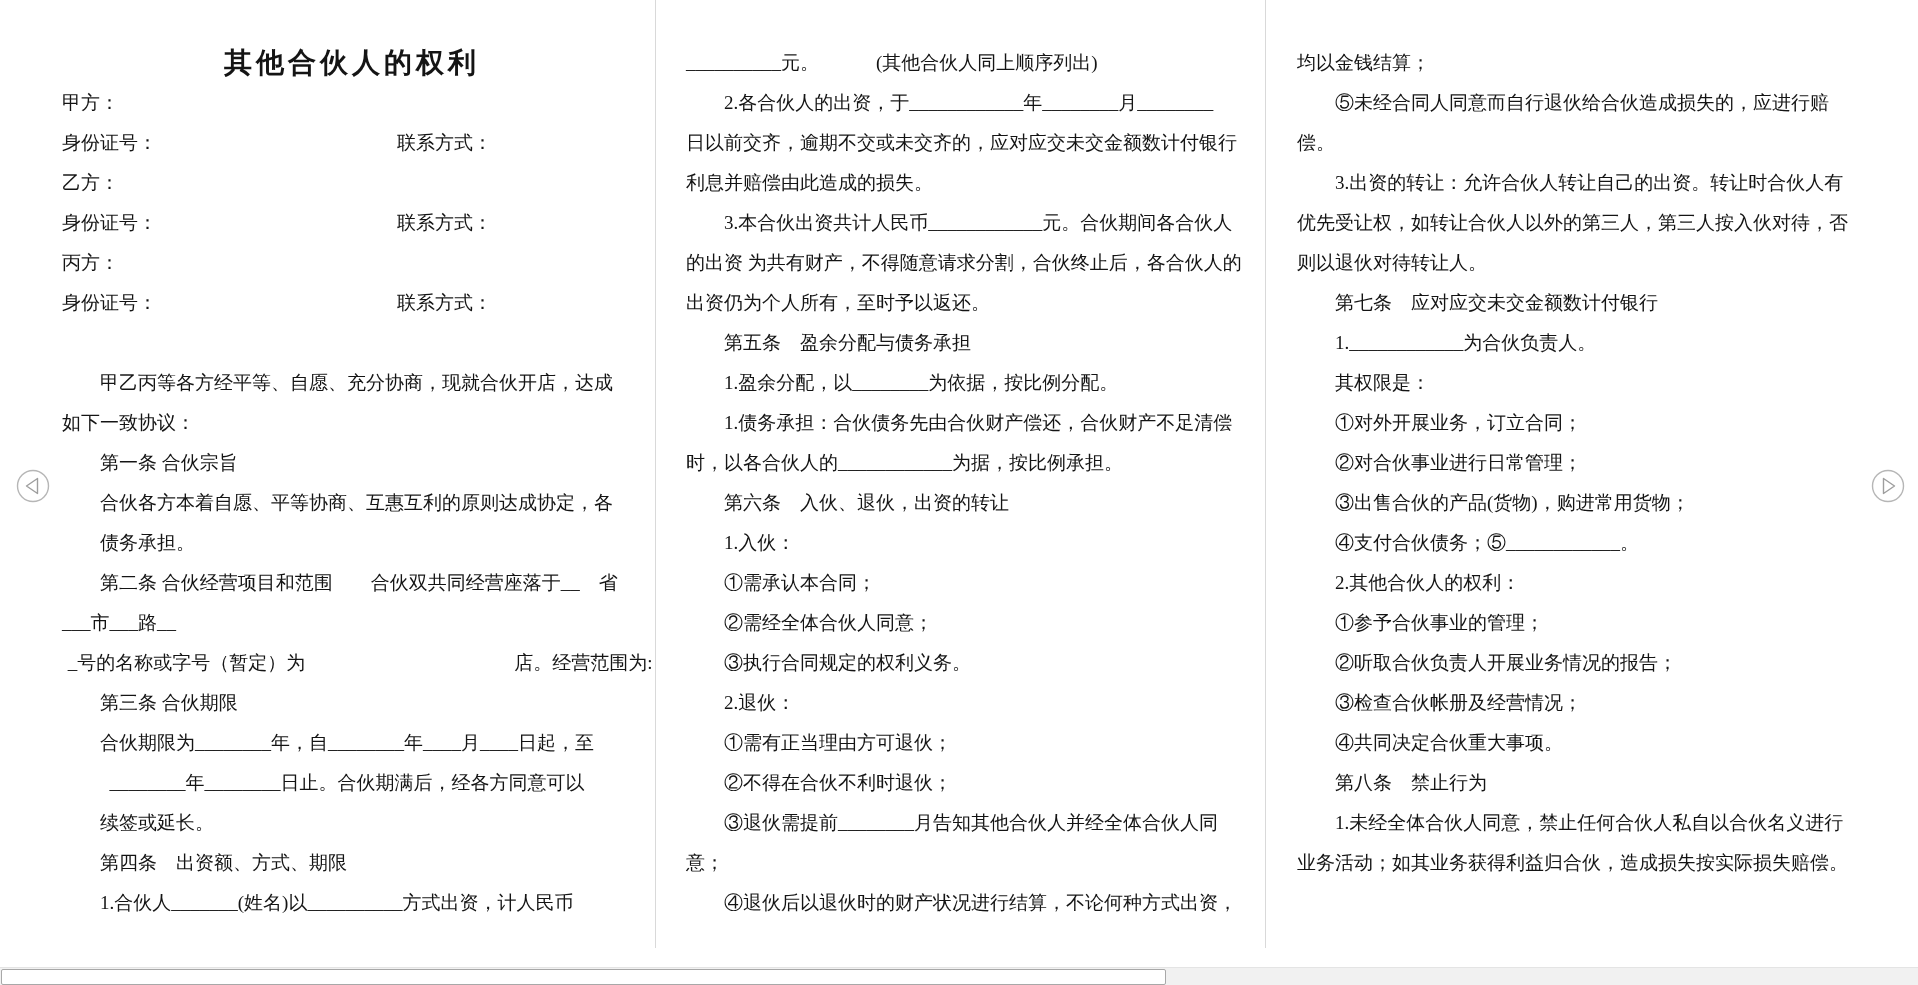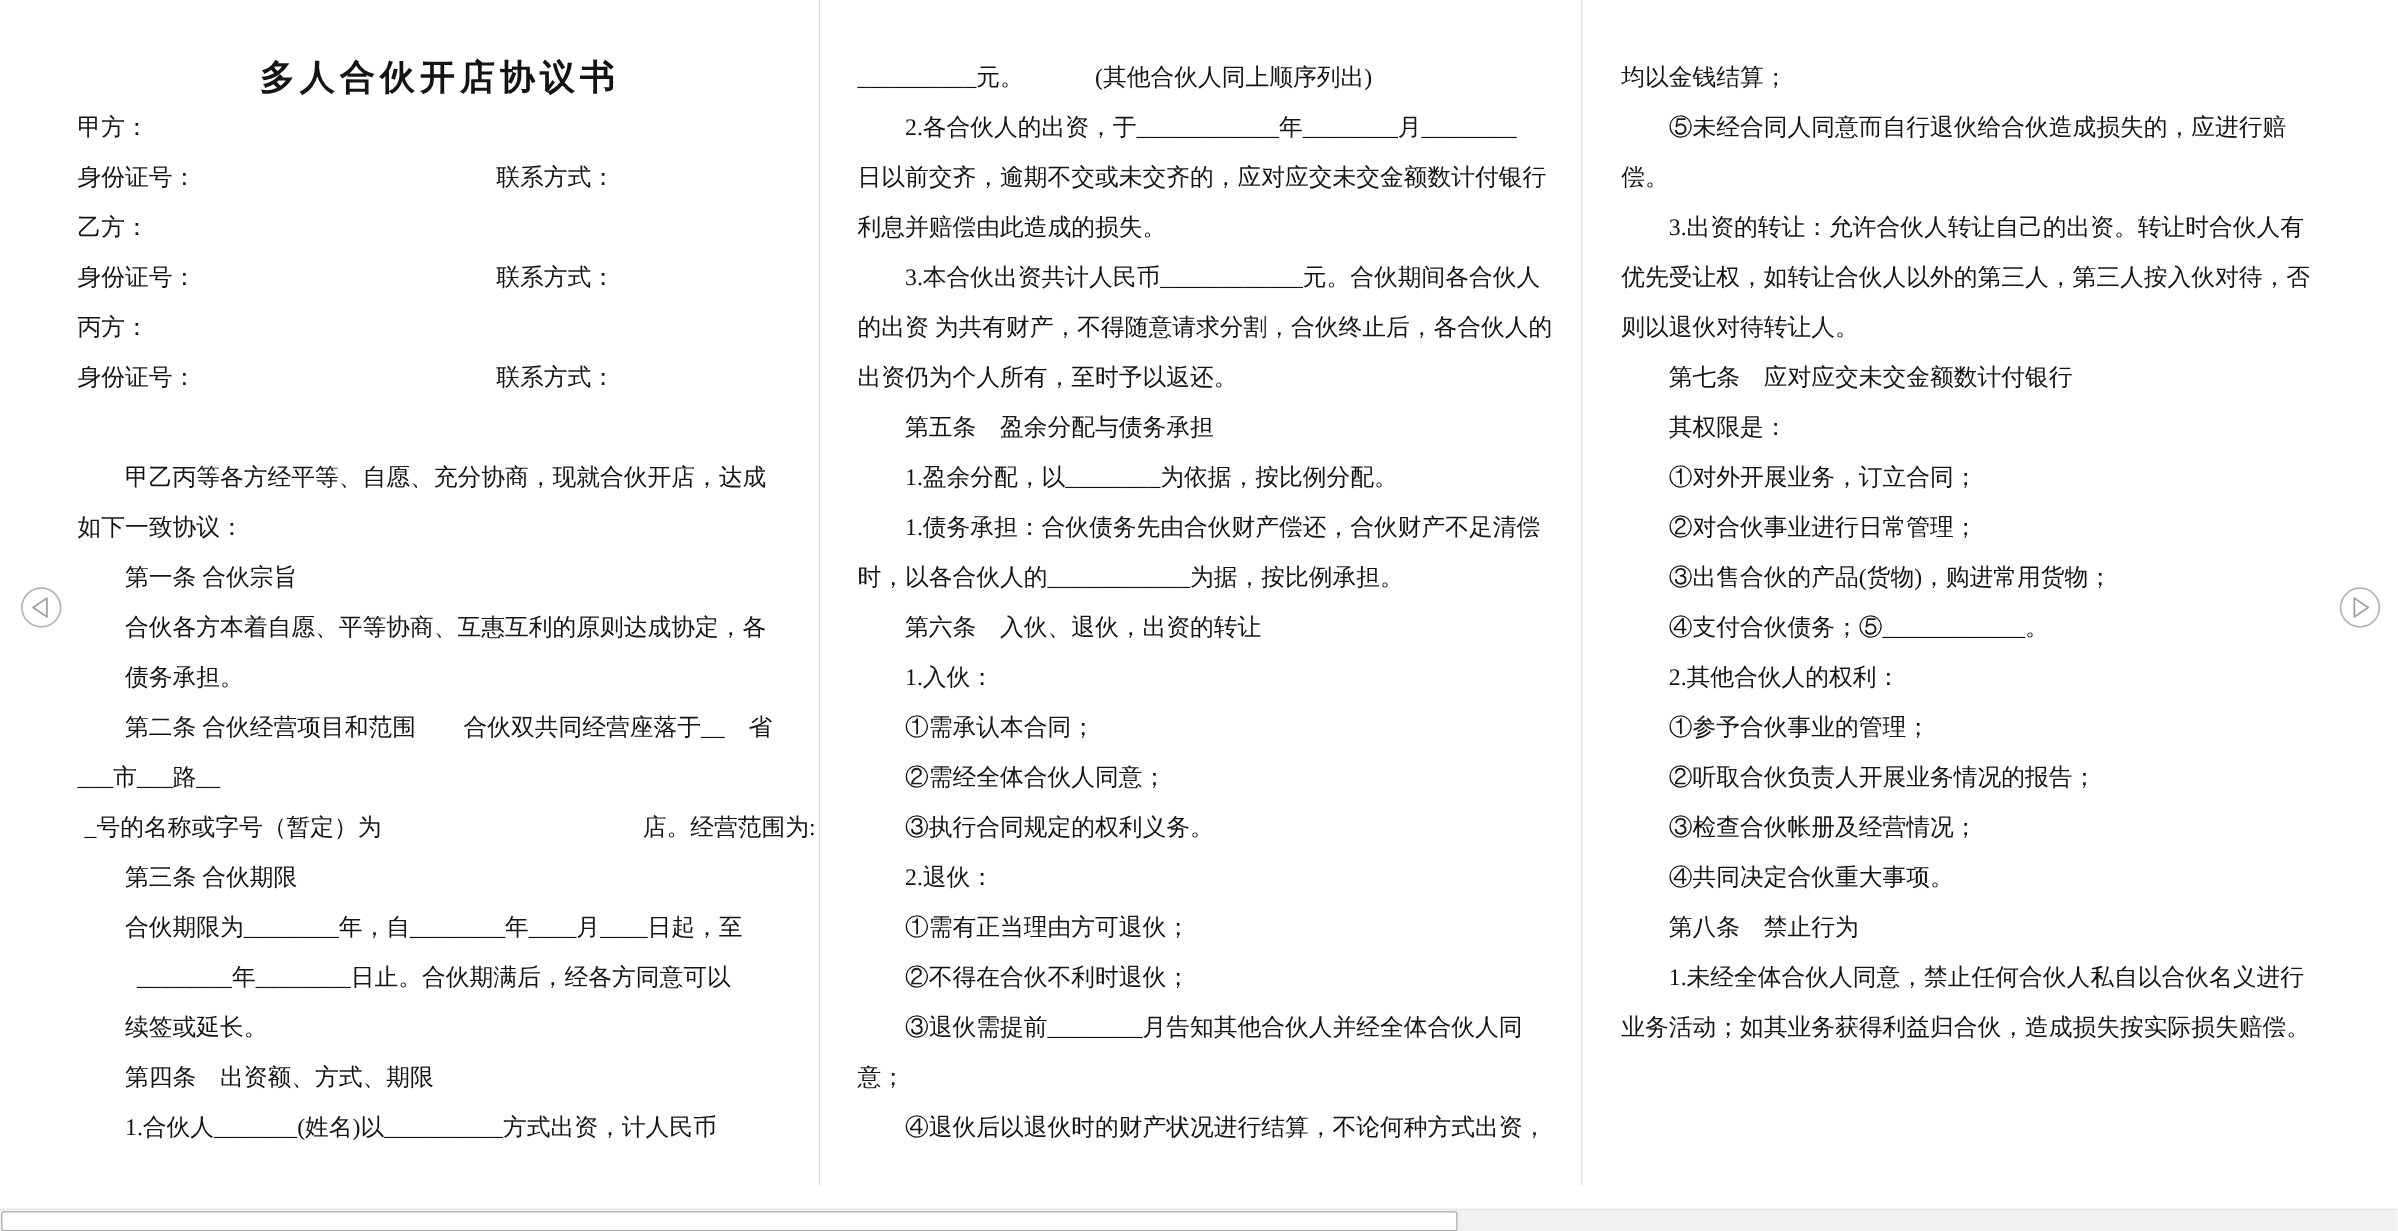--- a/index.html
+++ b/index.html
@@ -38,21 +38,21 @@
     position:absolute;left:1px;top:1px;width:1163px;height:14px;
     background:#ffffff;border:1px solid #a8a8a8;border-radius:2px;
   }
 </style>
 </head>
 <body>
 
 <div class="page">
 
   <div class="col col-1">
-      <div class="line title">多人合伙开店协议书</div>
+      <div class="line title">其他合伙人的权利</div>
       <div class="line">甲方：</div>
       <div class="line"><span style="display: inline-block; width: 335px;">身份证号：</span><span>联系方式：</span></div>
       <div class="line">乙方：</div>
       <div class="line"><span style="display: inline-block; width: 335px;">身份证号：</span><span>联系方式：</span></div>
       <div class="line">丙方：</div>
       <div class="line"><span style="display: inline-block; width: 335px;">身份证号：</span><span>联系方式：</span></div>
       <div class="line">&nbsp;</div>
       <div class="line" style="padding-left: 2em;">甲乙丙等各方经平等、自愿、充分协商，现就合伙开店，达成</div>
       <div class="line">如下一致协议：</div>
       <div class="line" style="padding-left: 2em;">第一条 合伙宗旨</div>
@@ -95,20 +95,21 @@
     </div>
   <div class="divider divider-2"></div>
   <div class="col col-3">
       <div class="line">均以金钱结算；</div>
       <div class="line" style="padding-left: 2em;">⑤未经合同人同意而自行退伙给合伙造成损失的，应进行赔</div>
       <div class="line">偿。</div>
       <div class="line" style="padding-left: 2em;">3.出资的转让：允许合伙人转让自己的出资。转让时合伙人有</div>
       <div class="line">优先受让权，如转让合伙人以外的第三人，第三人按入伙对待，否</div>
       <div class="line">则以退伙对待转让人。</div>
       <div class="line" style="padding-left: 2em;">第七条　应对应交未交金额数计付银行</div>
+      <div class="line" style="padding-left: 2em;">1.____________为合伙负责人。</div>
       <div class="line" style="padding-left: 2em;">其权限是：</div>
       <div class="line" style="padding-left: 2em;">①对外开展业务，订立合同；</div>
       <div class="line" style="padding-left: 2em;">②对合伙事业进行日常管理；</div>
       <div class="line" style="padding-left: 2em;">③出售合伙的产品(货物)，购进常用货物；</div>
       <div class="line" style="padding-left: 2em;">④支付合伙债务；⑤____________。</div>
       <div class="line" style="padding-left: 2em;">2.其他合伙人的权利：</div>
       <div class="line" style="padding-left: 2em;">①参予合伙事业的管理；</div>
       <div class="line" style="padding-left: 2em;">②听取合伙负责人开展业务情况的报告；</div>
       <div class="line" style="padding-left: 2em;">③检查合伙帐册及经营情况；</div>
       <div class="line" style="padding-left: 2em;">④共同决定合伙重大事项。</div>

